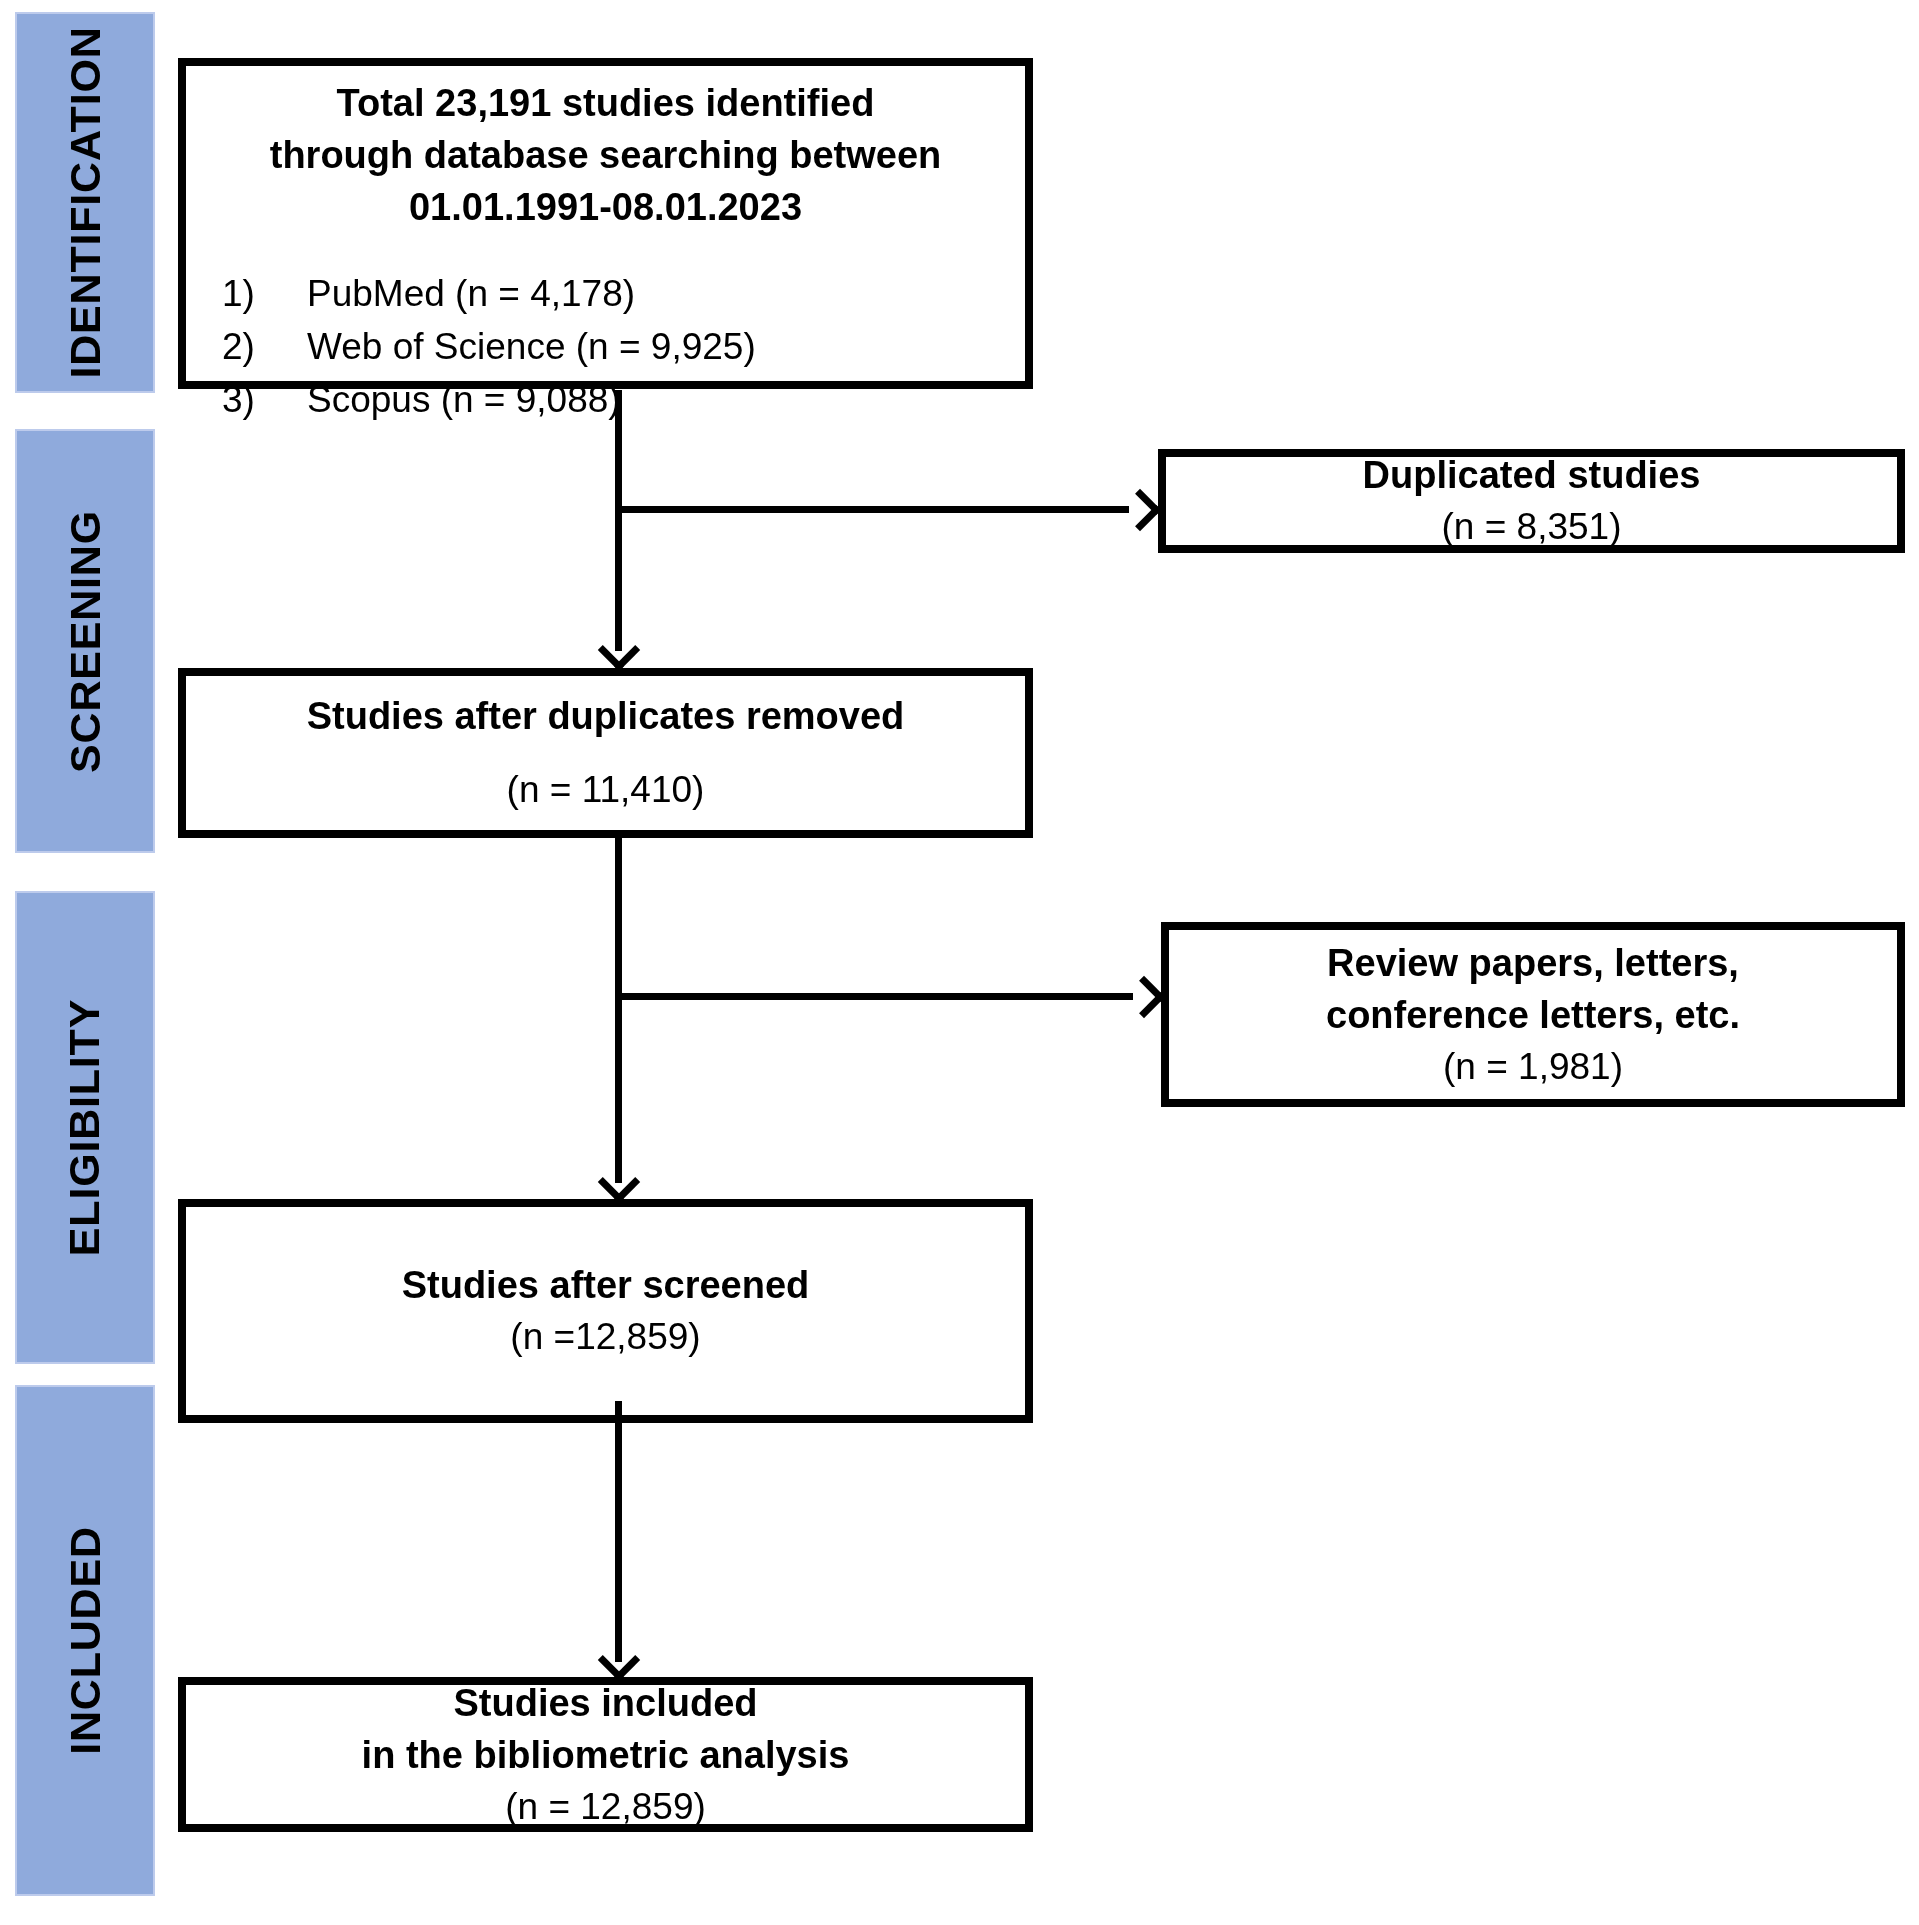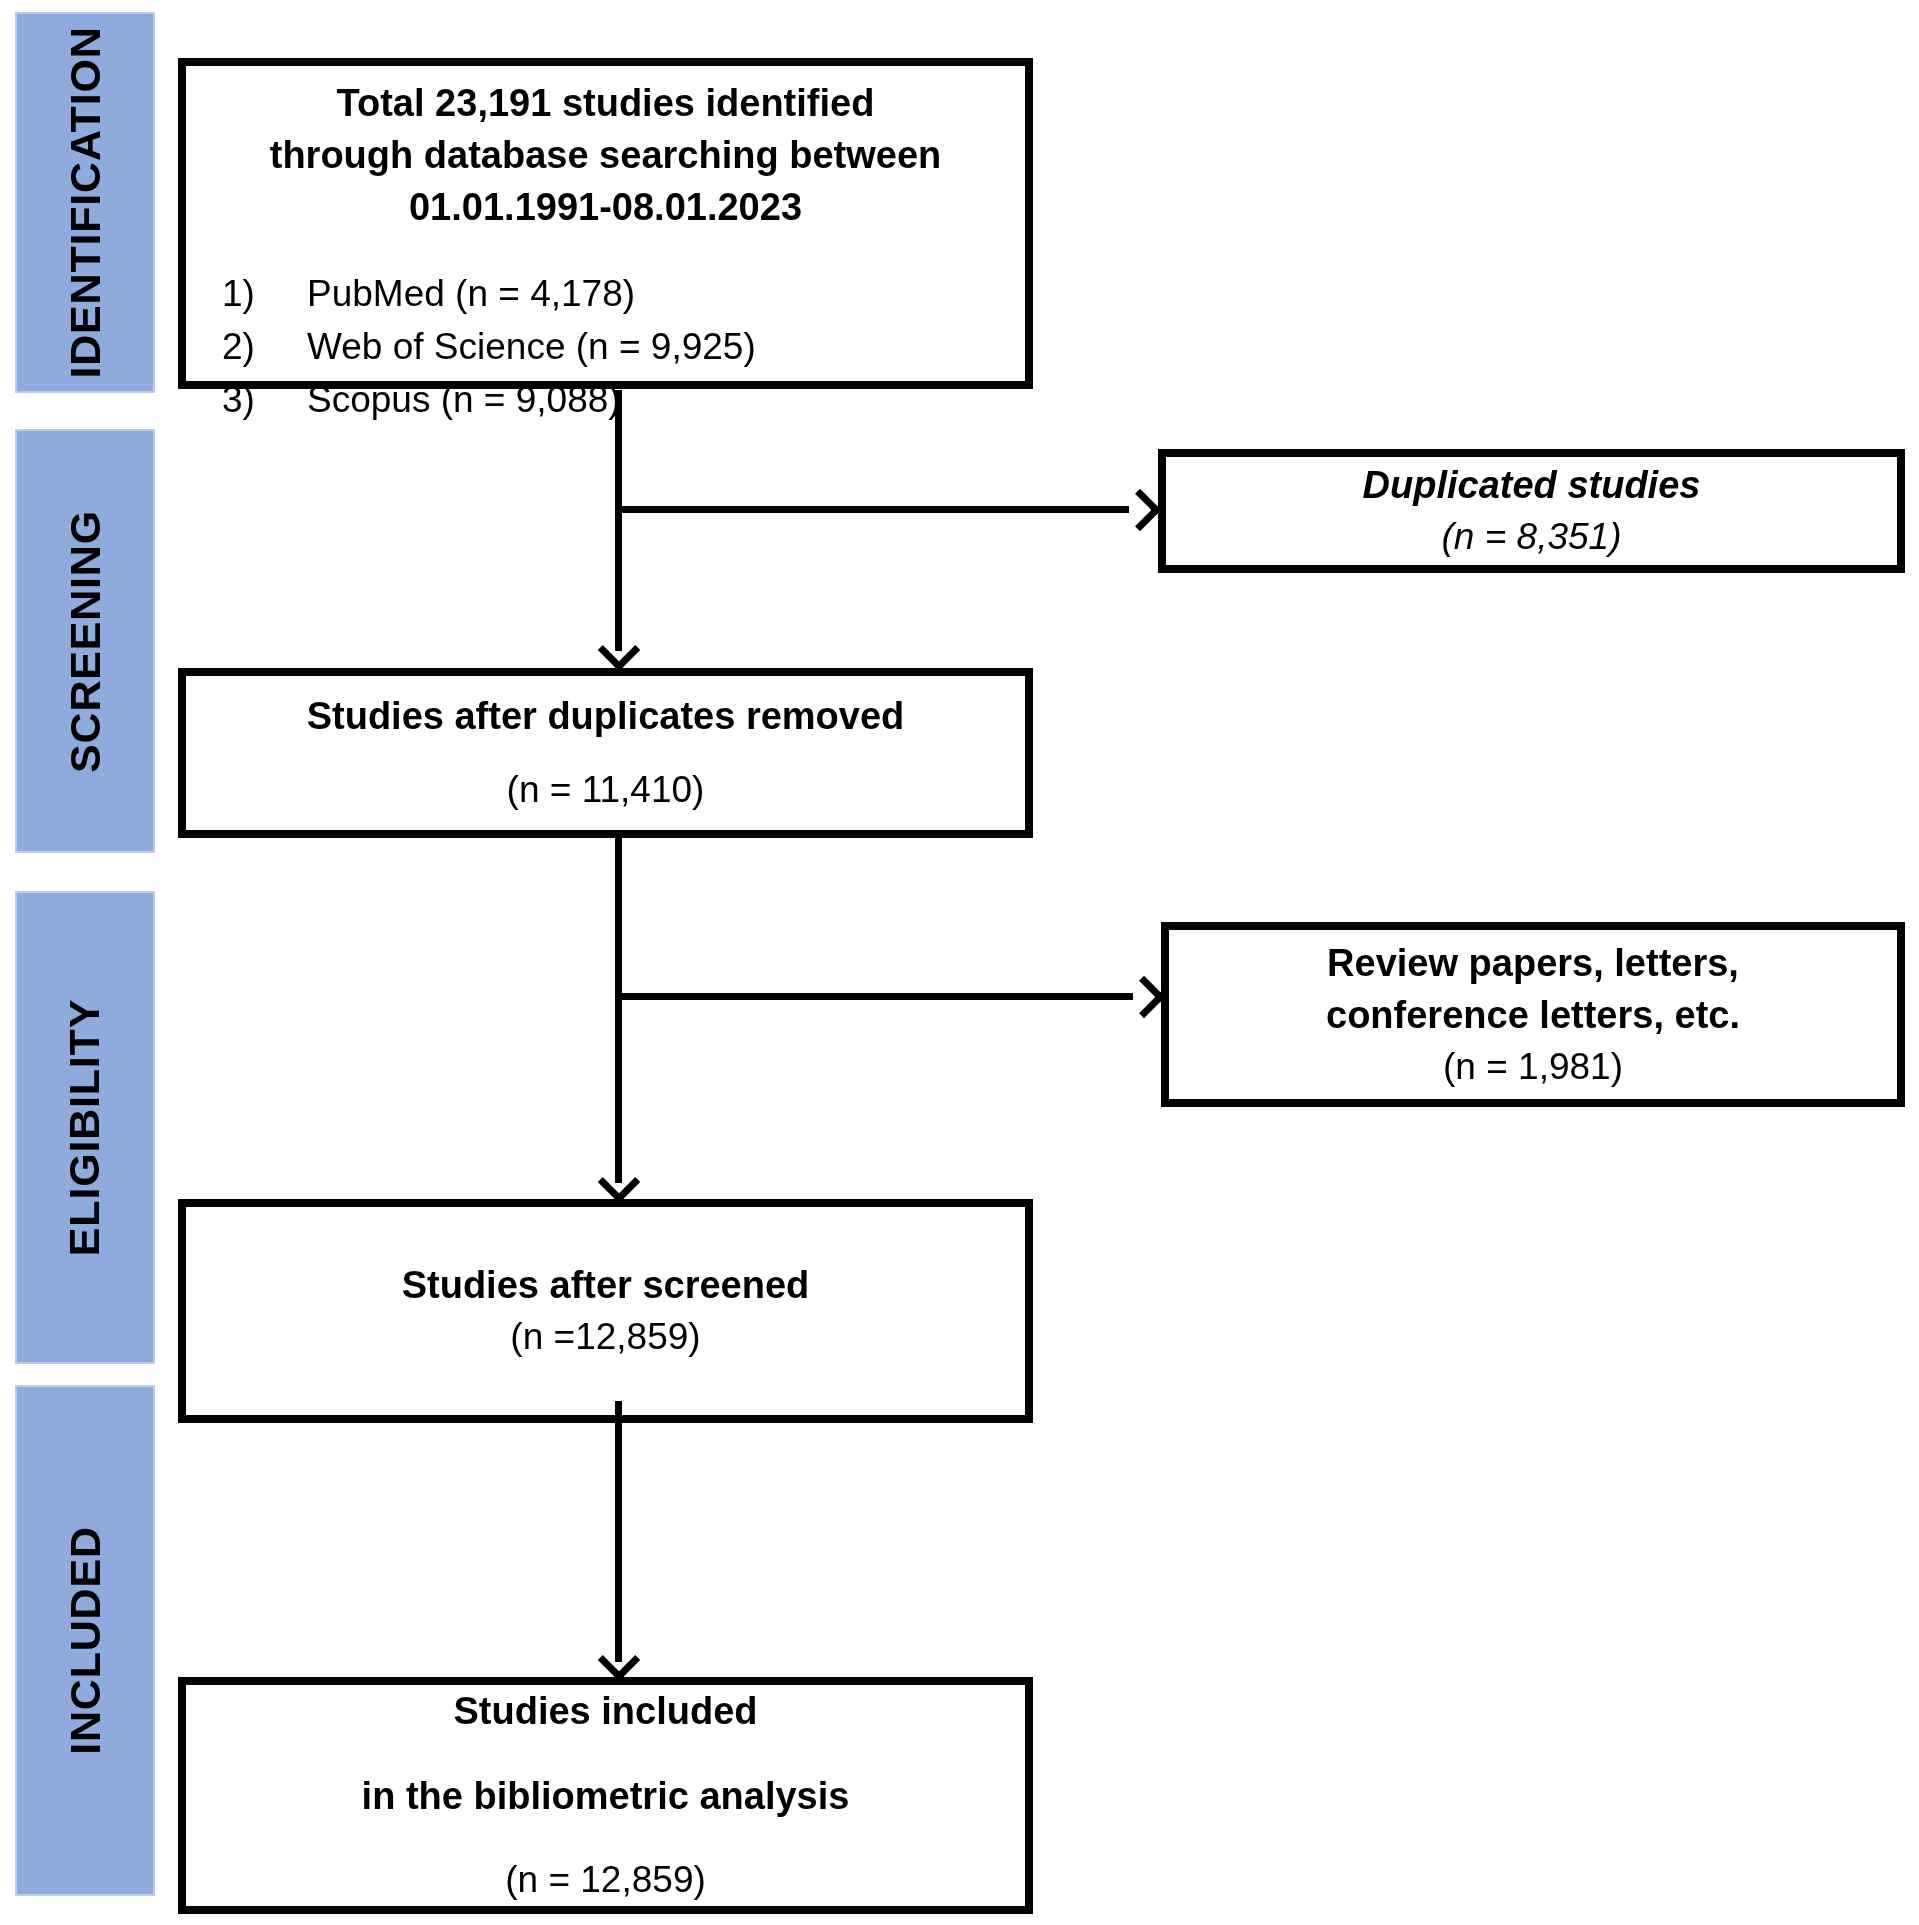--- a/index.html
+++ b/index.html
@@ -46,25 +46,25 @@
   }
   .bold-line{font-weight:700;font-size:38px;line-height:52px;}
   .normal-line{font-weight:400;font-size:37px;line-height:52px;}
 
   #box-identification{left:178px;top:58px;width:855px;height:331px;justify-content:flex-start;padding-top:11px;gap:28px;}
   #box-identification .titles{width:100%;}
   #box-identification .src-list{width:100%;margin-top:6.3px;}
   .src-row{display:flex;text-align:left;padding-left:36px;font-weight:400;font-size:37px;line-height:53px;}
   .src-num{width:85px;flex:0 0 85px;}
 
-  #box-duplicated{left:1158px;top:449px;width:747px;height:124px;font-style:italic;}
+  #box-duplicated{left:1158px;top:449px;width:747px;height:104px;}
   #box-after-duplicates{left:178px;top:668px;width:855px;height:170px;gap:22px;}
   #box-excluded{left:1161px;top:903px;width:744px;height:185px;margin-top:19px;}
   #box-after-screened{left:178px;top:1199px;width:855px;height:224px;}
-  #box-included{left:178px;top:1677px;width:855px;height:237px;justify-content:space-between;}
+  #box-included{left:178px;top:1677px;width:855px;height:155px;}
 
   
   .line{position:absolute;background:var(--arrow);}
   #line-1{left:615px;top:390px;width:7.1px;height:261px;}
   #branch-1{left:615px;top:506px;width:514px;height:7.1px;}
   #line-2{left:615px;top:838px;width:7.1px;height:345px;}
   #branch-2{left:615px;top:993px;width:518px;height:7.1px;}
   #line-3{left:615px;top:1401px;width:7.1px;height:261px;}
 
   

